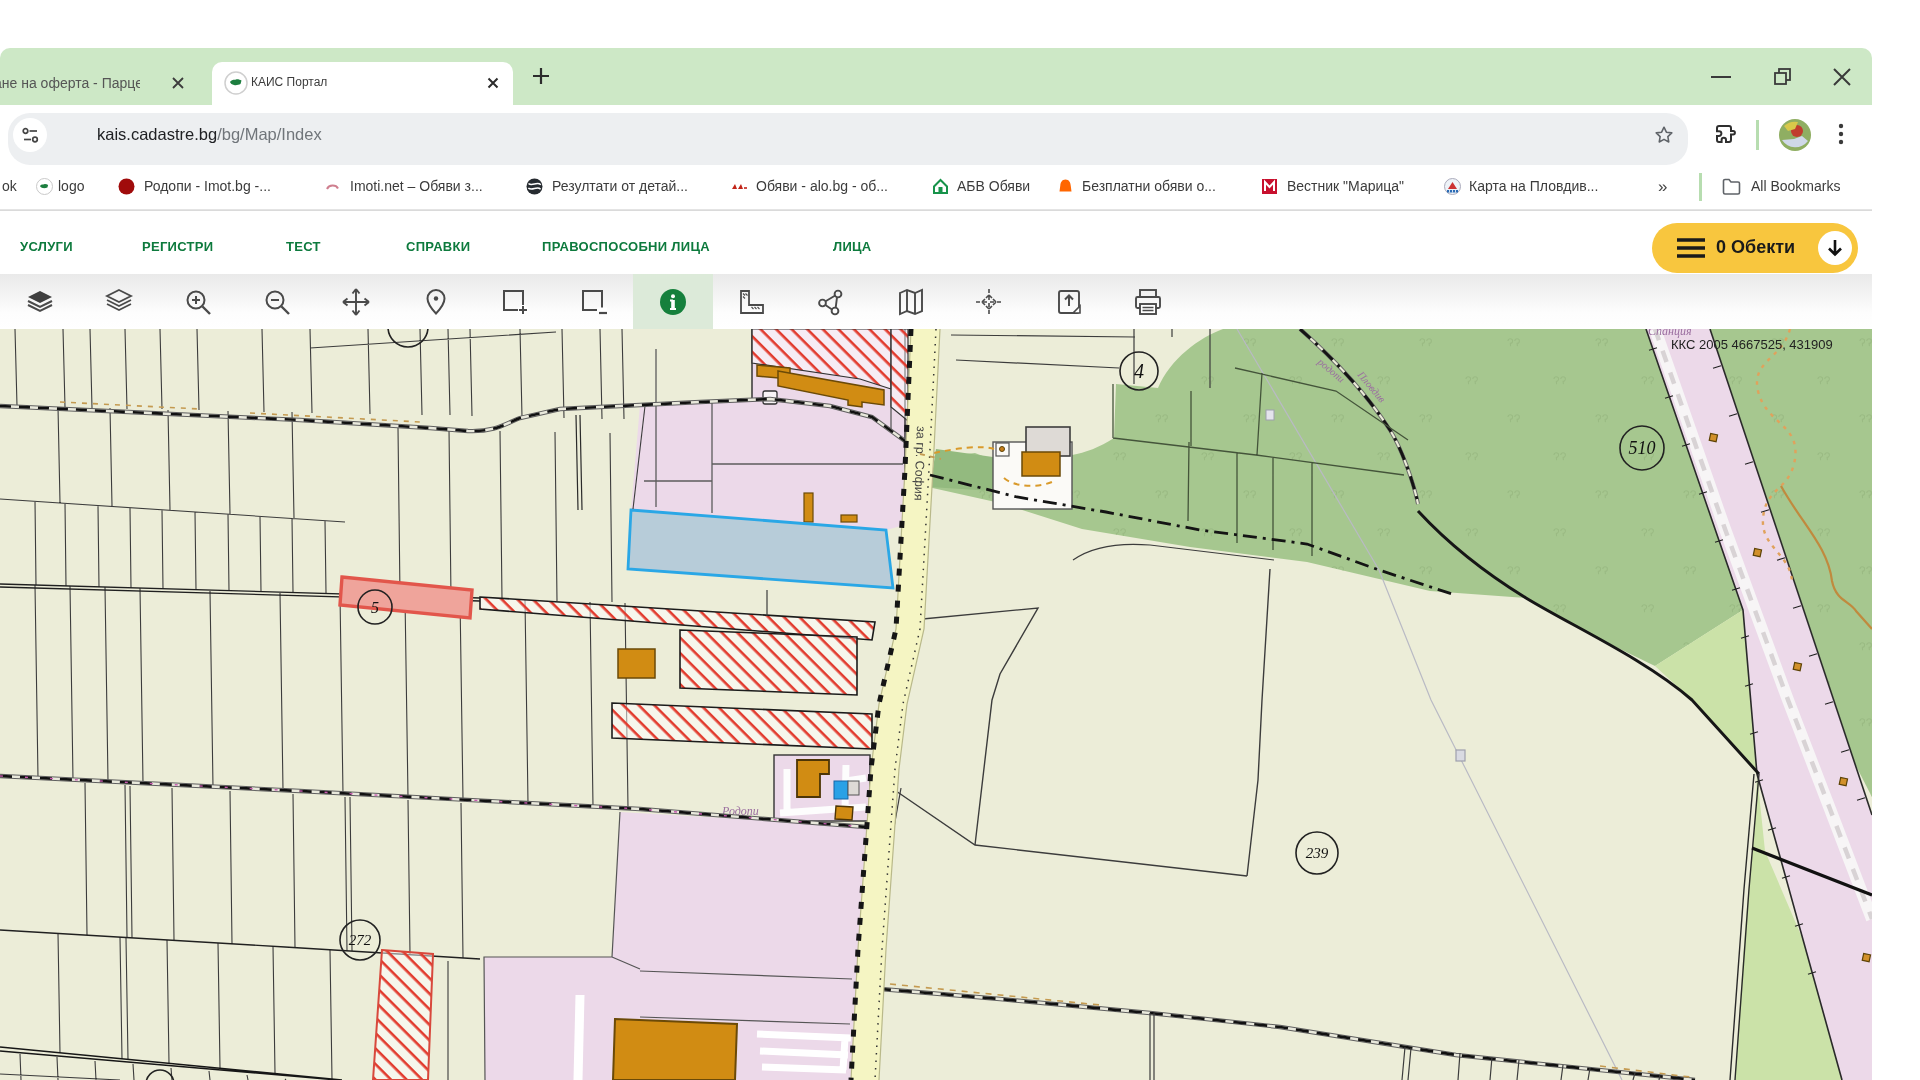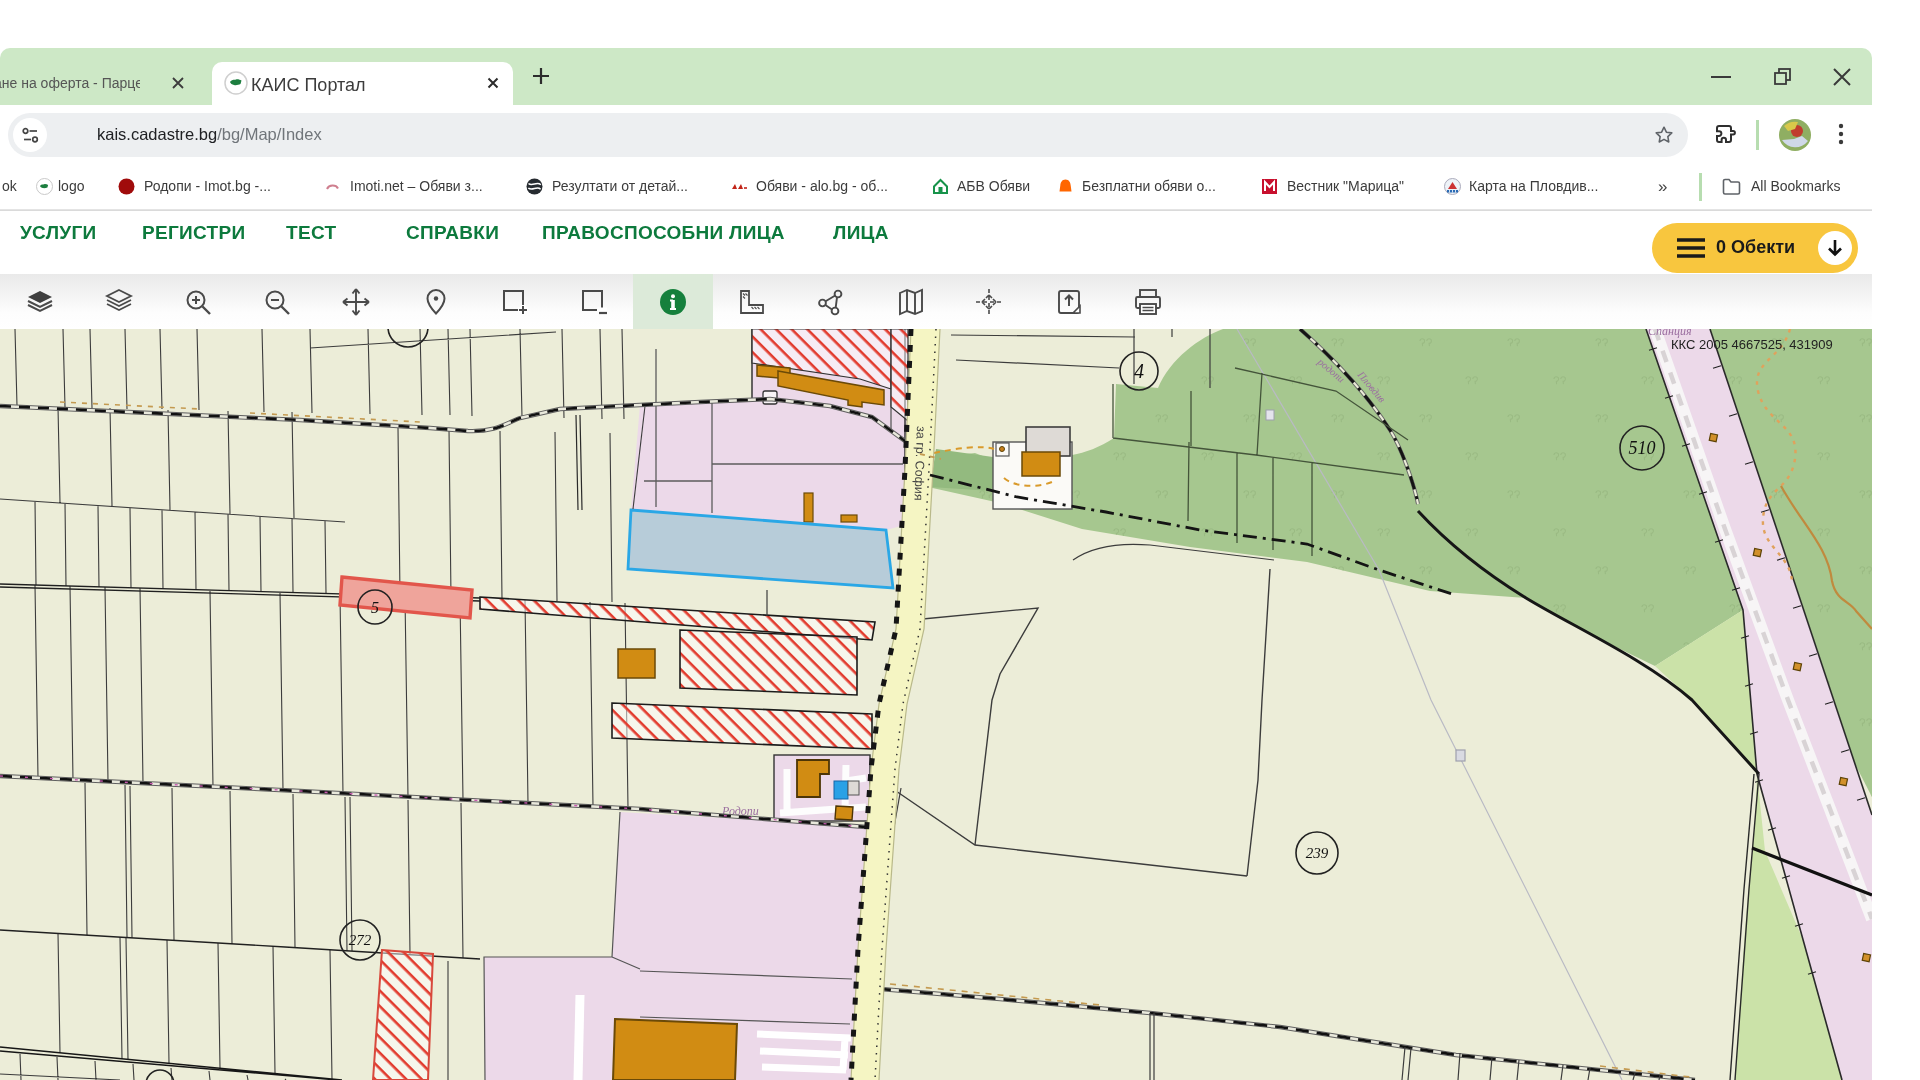--- a/index.html
+++ b/index.html
@@ -1,33 +1,33 @@
 <!DOCTYPE html>
 <html><head><meta charset="utf-8">
 <style>
 html,body{margin:0;padding:0;background:#fff;width:1920px;height:1080px;overflow:hidden;
 font-family:"Liberation Sans",sans-serif;}
 #win{position:absolute;left:0;top:48px;width:1872px;height:1032px;background:#fff;}
 .tabbar{position:absolute;left:0;top:0;width:1872px;height:57px;background:#cde8c6;border-radius:10px 10px 0 0;}
 .tab-inactive{position:absolute;left:0;top:14px;width:196px;height:43px;color:#4a4a4a;font-size:14px;white-space:nowrap;}
 .tab-inactive .t{position:absolute;left:-6px;top:13px;width:146px;overflow:hidden;display:inline-block;color:#555;}
 .tab-active{position:absolute;left:212px;top:14px;width:301px;height:43px;background:#fff;border-radius:10px 10px 0 0;}
-.tab-active .title{position:absolute;left:39px;top:13px;font-size:18px;color:#3c3c3c;}
+.tab-active .title{position:absolute;left:39px;top:13px;font-size:12px;color:#3c3c3c;}
 .tabx{position:absolute;top:11px;width:20px;height:20px;}
 .plus{position:absolute;left:527px;top:14px;width:28px;height:28px;}
 .addr{position:absolute;left:0;top:57px;width:1872px;height:60px;background:#fff;border-radius:10px 10px 0 0;}
-.urlbox{position:absolute;left:8px;top:8px;width:1680px;height:44px;background:#edeff1;border-radius:22px;}
+.urlbox{position:absolute;left:8px;top:8px;width:1680px;height:52px;background:#edeff1;border-radius:22px;}
 .urlbox .circ{position:absolute;left:5px;top:5px;width:34px;height:34px;background:#fff;border-radius:50%;}
 .urltext{position:absolute;left:89px;top:12px;font-size:16.5px;color:#202124;}
 .urltext span{color:#70757a;}
 .bkbar{position:absolute;left:0;top:117px;width:1872px;height:44px;background:#fff;border-bottom:1px solid #e4e4e4;}
 .bk{position:absolute;top:0;height:44px;font-size:14px;color:#3c3c3c;white-space:nowrap;}
 .bk .ic{position:absolute;left:0;top:13px;width:17px;height:17px;}
 .nav{position:absolute;left:0;top:162px;width:1872px;height:64px;background:#fff;}
-.nav a{position:absolute;top:12px;font-weight:bold;font-size:19px;color:#0d7a3d;letter-spacing:.3px;text-decoration:none;}
+.nav a{position:absolute;top:29px;font-weight:bold;font-size:13px;color:#0d7a3d;letter-spacing:.3px;text-decoration:none;}
 .pill{position:absolute;left:1652px;top:13px;width:206px;height:50px;background:#f8c63e;border-radius:25px;}
 .pill .txt{position:absolute;left:64px;top:14px;font-size:18px;font-weight:bold;color:#1a1a1a;}
 .pill .circ{position:absolute;left:166px;top:8px;width:34px;height:34px;background:#fff;border-radius:50%;}
 .toolbar{position:absolute;left:0;top:226px;width:1872px;height:55px;
  background:linear-gradient(#e9e9e9,#fdfdfd 70%,#ffffff);}
 .ticon{position:absolute;top:13px;width:30px;height:30px;}
 .active-ic{position:absolute;left:633px;top:0;width:80px;height:55px;background:#dcead9;}
 #map{position:absolute;left:0;top:281px;width:1872px;height:751px;}
 </style></head><body>
 <div id="win">

